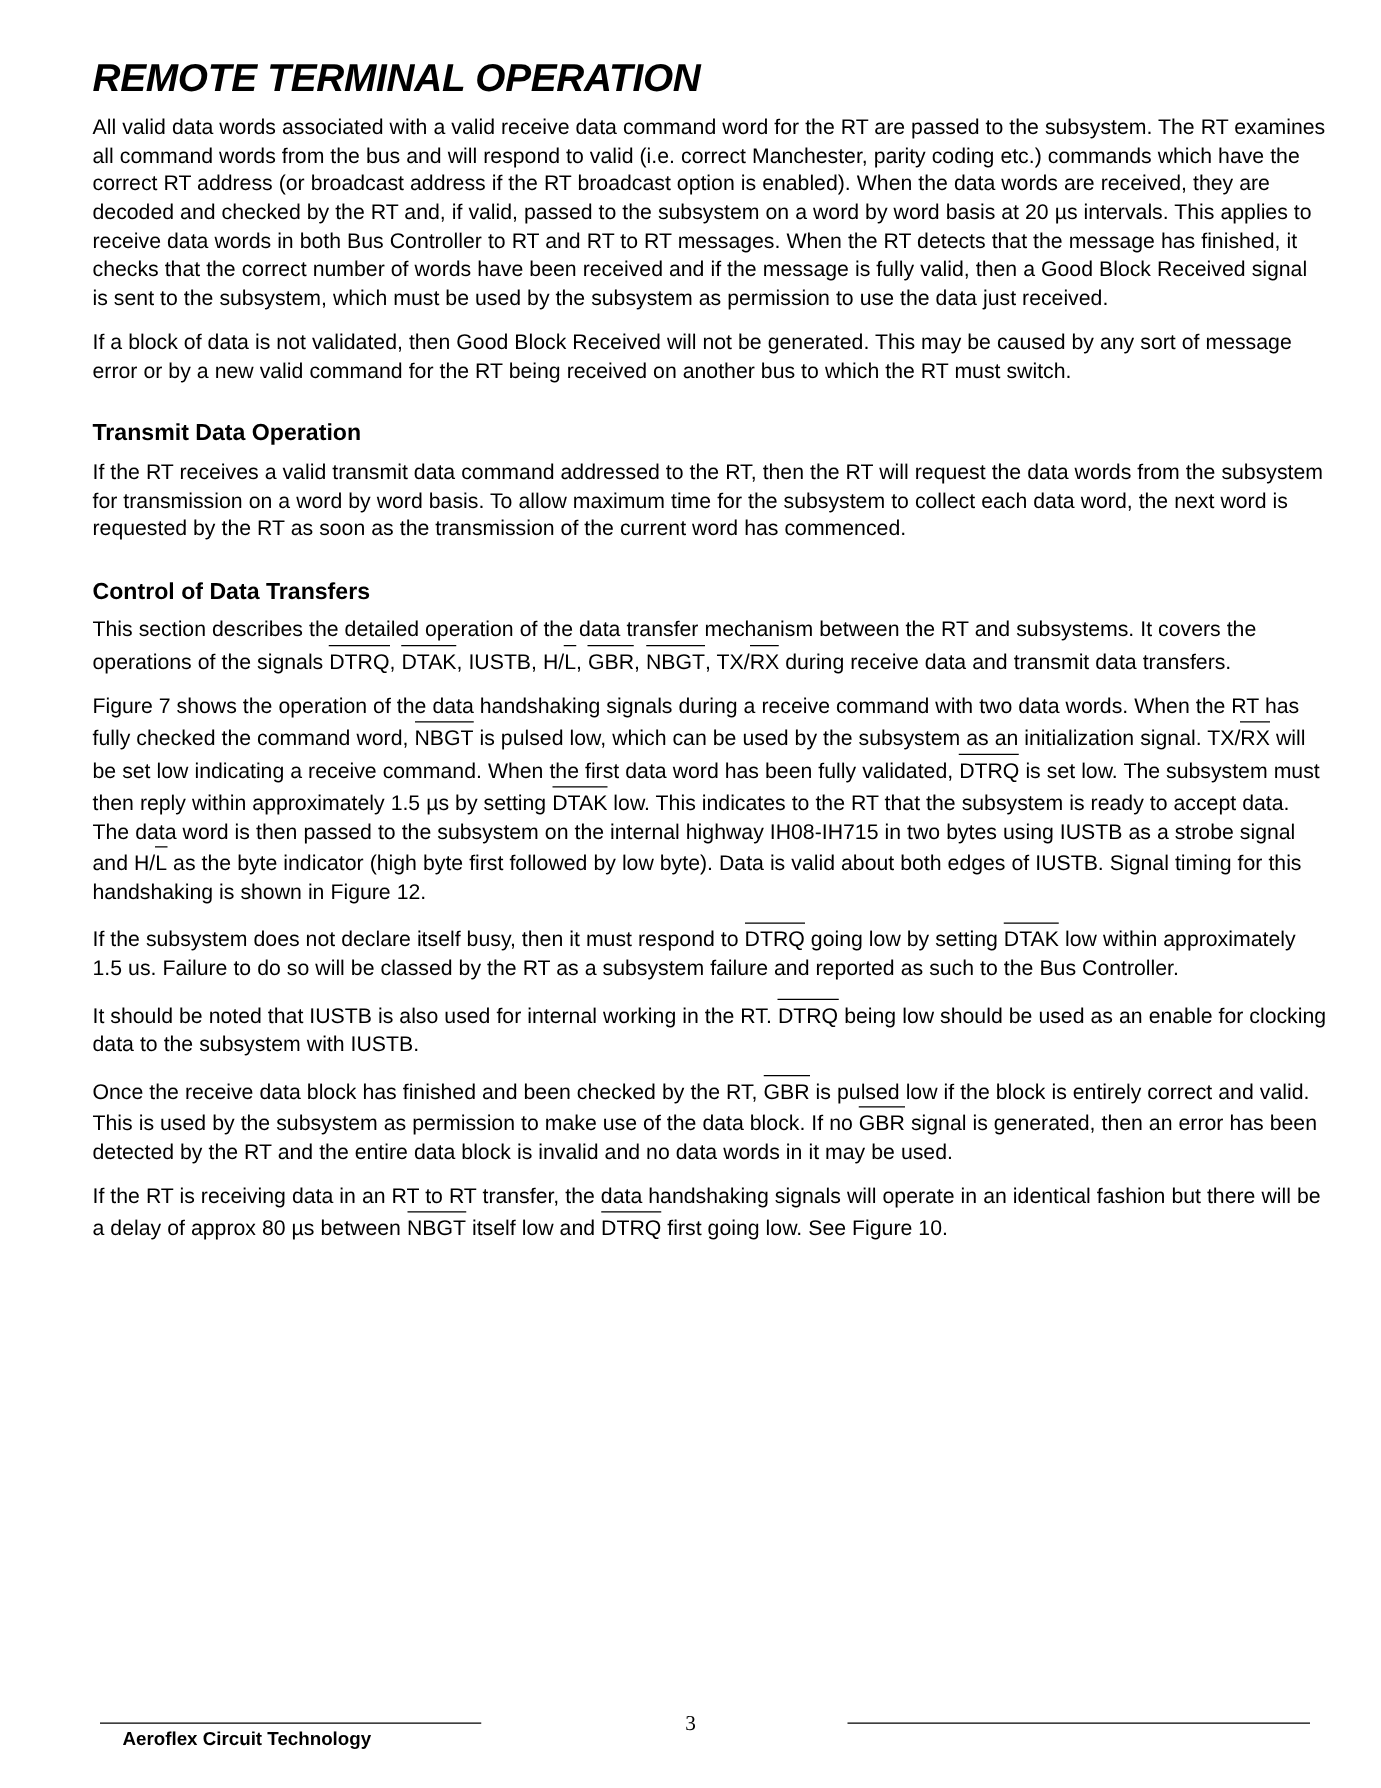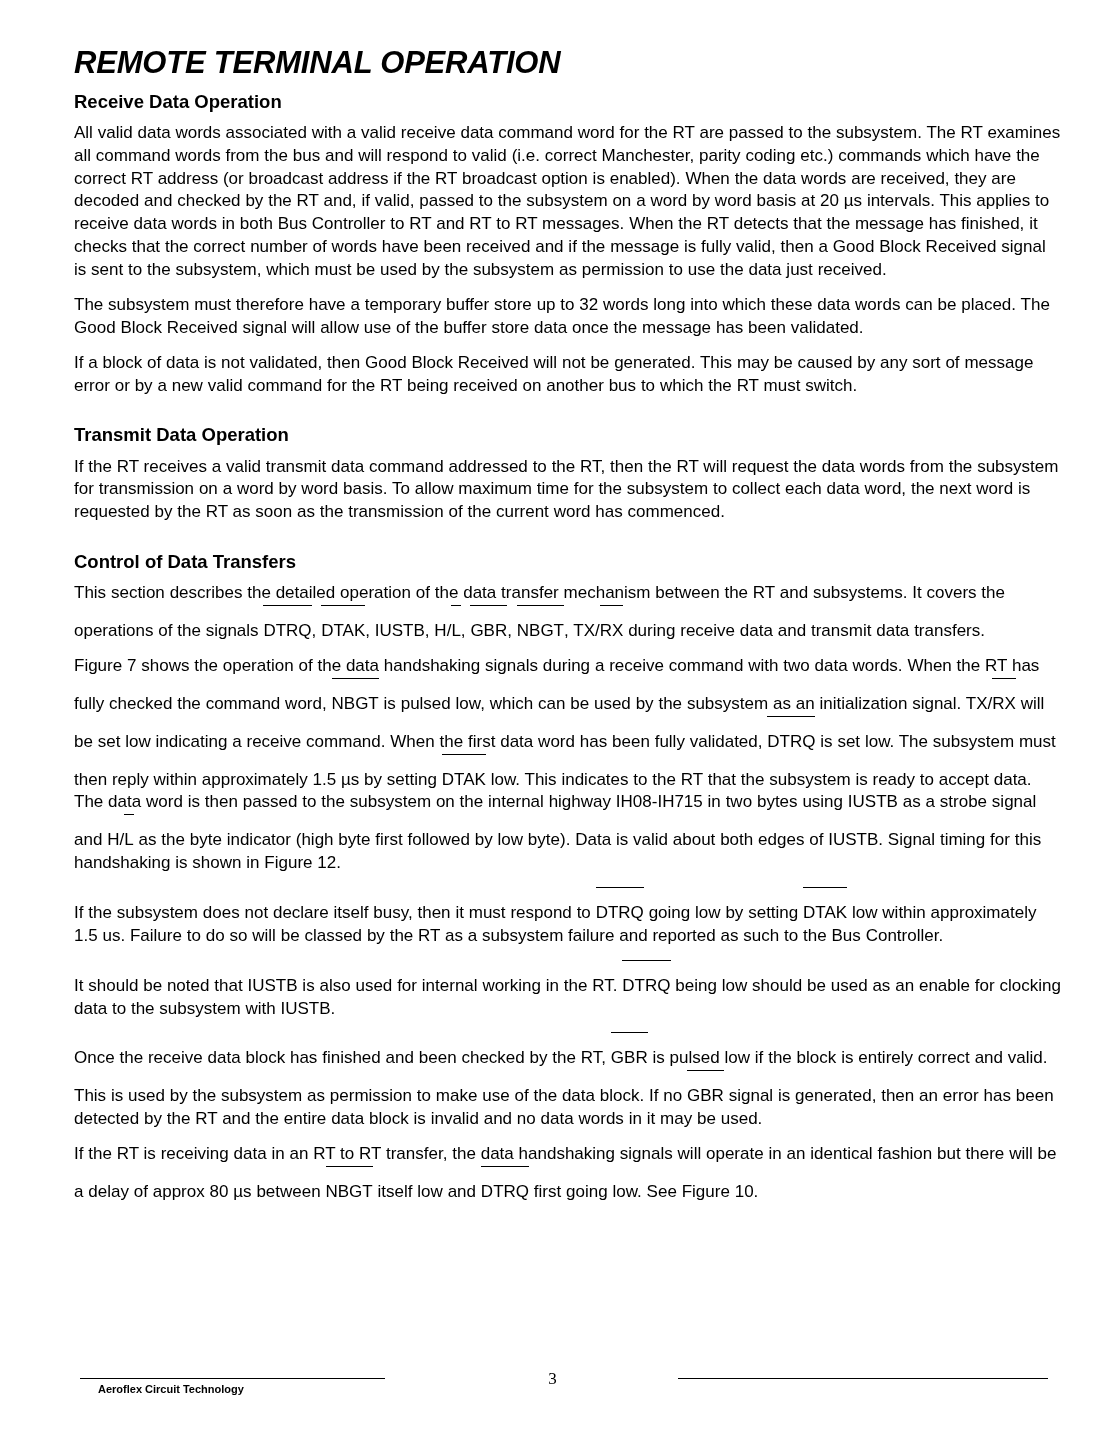--- a/index.html
+++ b/index.html
@@ -45,21 +45,21 @@
     line-height: 1.345;
     margin: 0 0 12px 0;
     text-align: left;
     word-spacing: 0.1px;
   }
   p.body-par:last-of-type {
     margin-bottom: 0;
   }
   .ovl {
     border-top: 1.6px solid #000;
-    padding-top: 16px;
+    padding-top: 4px;
     display: inline-block;
     line-height: 1.05;
   }
   
   .footer {
     position: absolute;
     left: 0;
     top: 1366px;
     width: 1105px;
     height: 64px;
@@ -75,21 +75,21 @@
     left: 678px;
     top: 12px;
     width: 370px;
   }
   .footer-rule {
     border-top: 1.6px solid #000;
     width: 100%;
     height: 0;
   }
   .footer-text {
-    font-size: 11px;
+    font-size: 15px;
     font-weight: bold;
     padding-top: 4px;
     line-height: 1.2;
     white-space: nowrap;
   }
   .footer-left .footer-text { padding-left: 18px; }
   .footer-right .footer-text { padding-left: 2px; margin-top: 46px; }
   .page-number {
     position: absolute;
     left: 0;
@@ -101,24 +101,22 @@
     line-height: 1;
   }
 </style>
 </head>
 <body>
 
 <div class="page">
 
   <h1 class="doc-title">REMOTE TERMINAL OPERATION</h1>
 
-  <h2 class="section-heading">Receive Data Operation</h2>
 
   <p class="body-par">All valid data words associated with a valid receive data command word for the RT are passed to the subsystem. The RT examines all command words from the bus and will respond to valid (i.e. correct Manchester, parity coding etc.) commands which have the correct RT address (or broadcast address if the RT broadcast option is enabled). When the data words are received, they are decoded and checked by the RT and, if valid, passed to the subsystem on a word by word basis at 20 µs intervals. This applies to receive data words in both Bus Controller to RT and RT to RT messages. When the RT detects that the message has finished, it checks that the correct number of words have been received and if the message is fully valid, then a Good Block Received signal is sent to the subsystem, which must be used by the subsystem as permission to use the data just received.</p>
-  <p class="body-par">The subsystem must therefore have a temporary buffer store up to 32 words long into which these data words can be placed. The Good Block Received signal will allow use of the buffer store data once the message has been validated.</p>
   <p class="body-par">If a block of data is not validated, then Good Block Received will not be generated. This may be caused by any sort of message error or by a new valid command for the RT being received on another bus to which the RT must switch.</p>
 
   <h2 class="section-heading spaced">Transmit Data Operation</h2>
 
   <p class="body-par">If the RT receives a valid transmit data command addressed to the RT, then the RT will request the data words from the subsystem for transmission on a word by word basis. To allow maximum time for the subsystem to collect each data word, the next word is requested by the RT as soon as the transmission of the current word has commenced.</p>
 
   <h2 class="section-heading spaced">Control of Data Transfers</h2>
 
   <p class="body-par"><span>This section describes the detailed operation of the data transfer mechanism between the RT and subsystems. It covers the operations of the signals </span><span class="ovl">DTRQ</span><span>, </span><span class="ovl">DTAK</span><span>, IUSTB, H/</span><span class="ovl">L</span><span>, </span><span class="ovl">GBR</span><span>, </span><span class="ovl">NBGT</span><span>, TX/</span><span class="ovl">RX</span><span> during receive data and transmit data transfers.</span></p>
 

